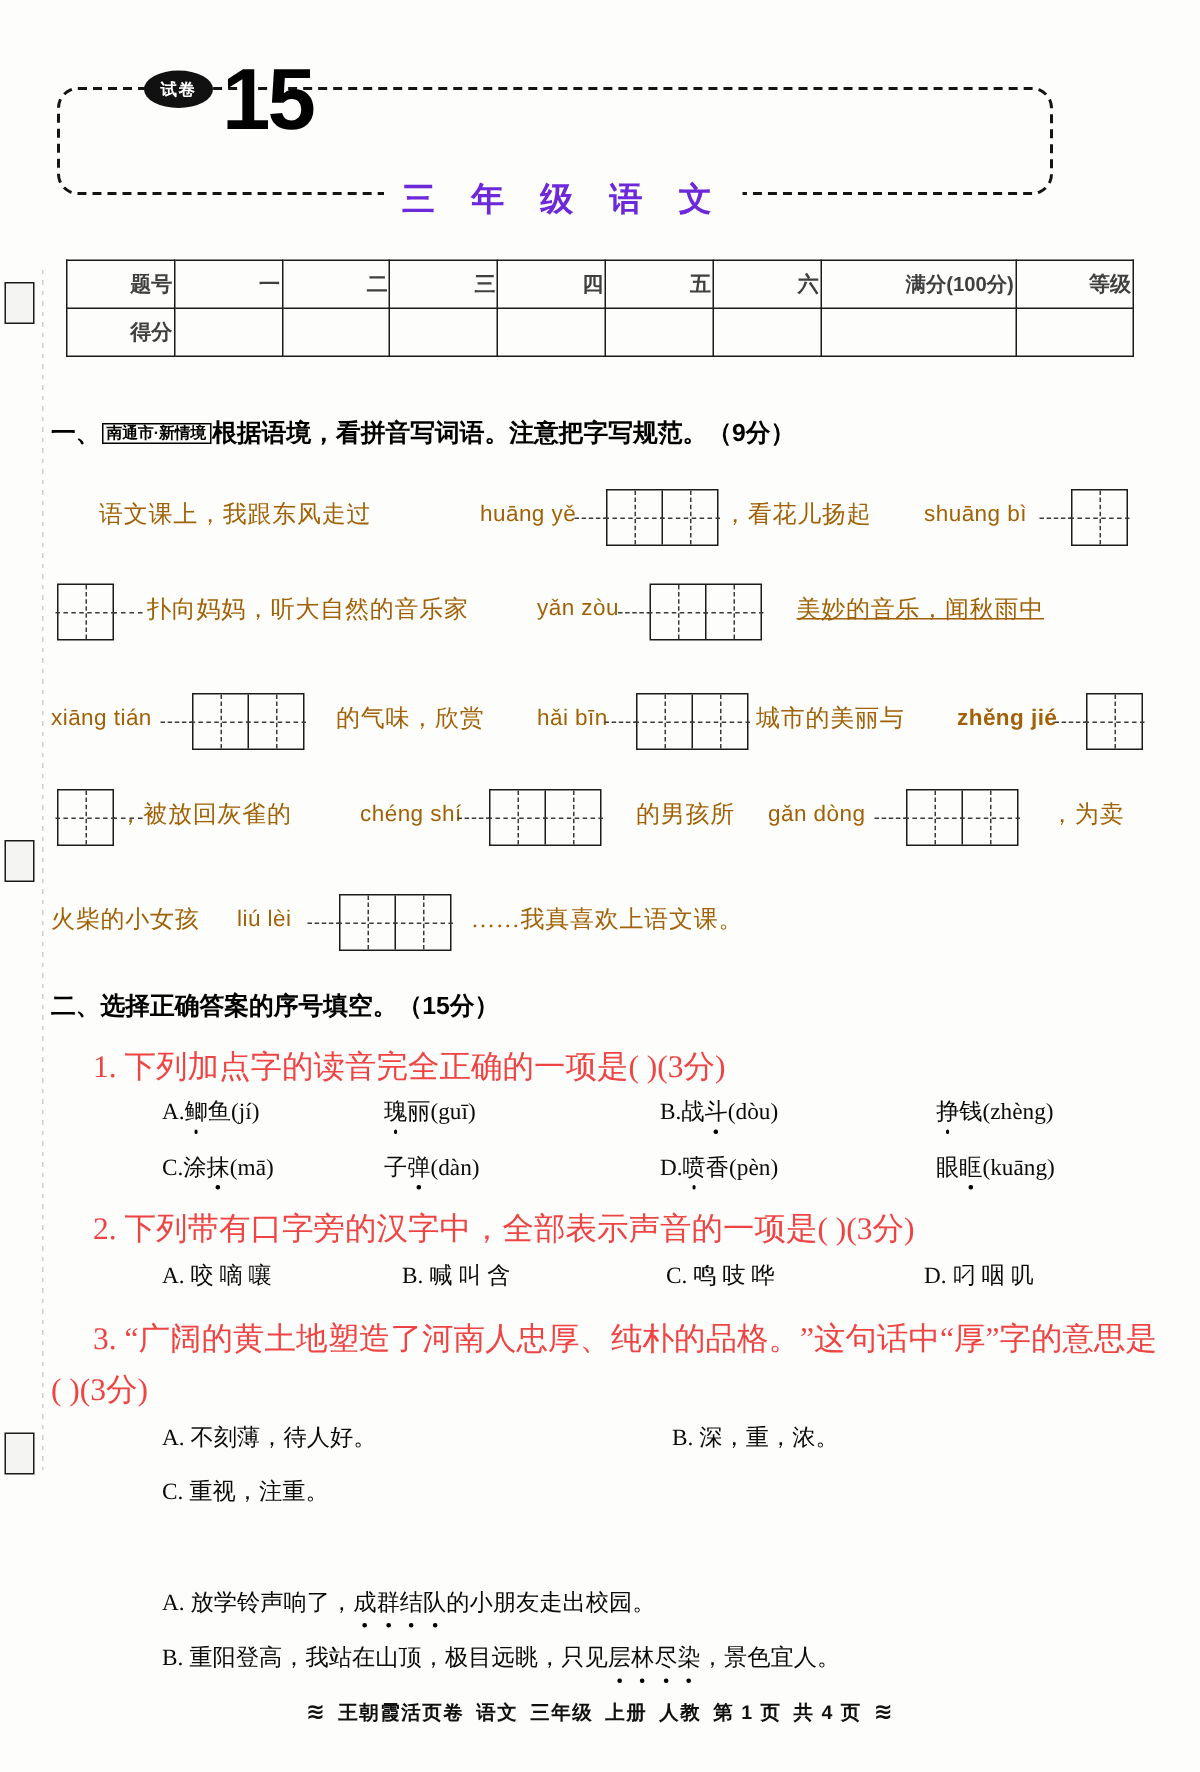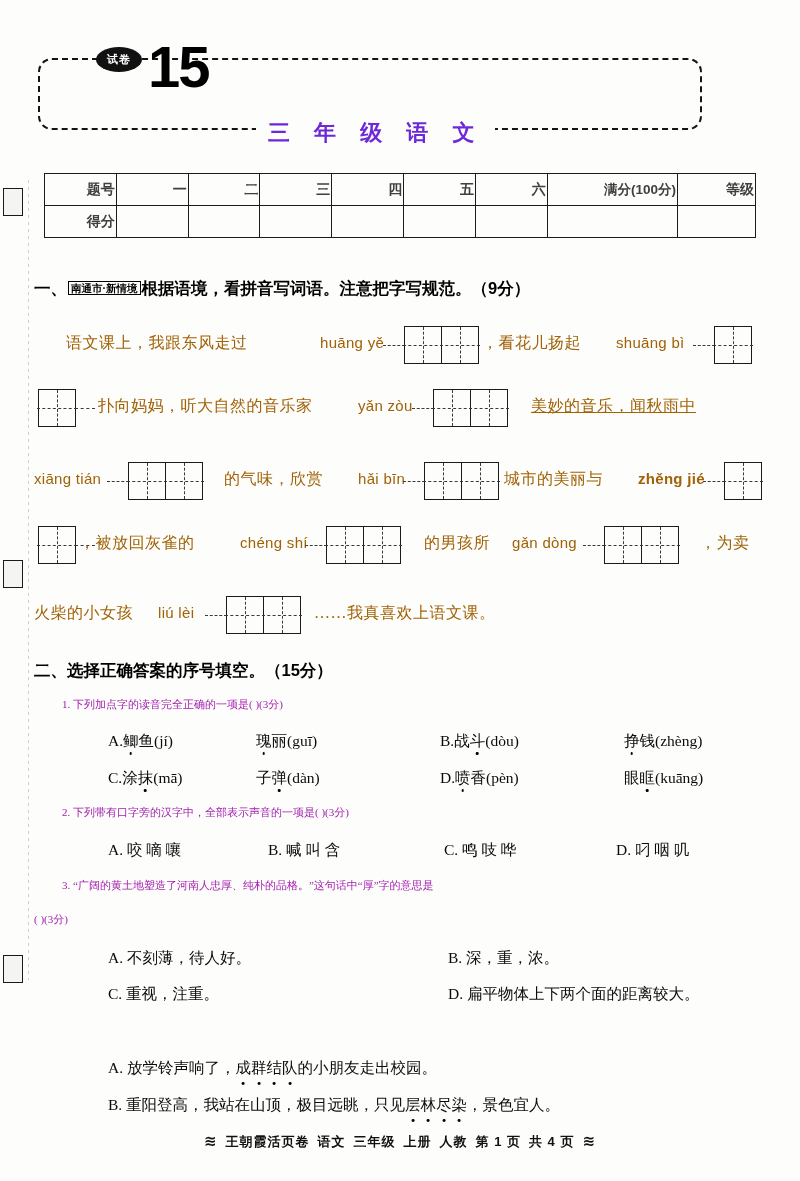--- a/index.html
+++ b/index.html
@@ -124,21 +124,21 @@
   }
   .grid.trail::before{
     content:"";position:absolute;right:-20px;top:50%;width:20px;height:0;
     border-top:1px dashed #3a3a3a;
   }
 
   
   .q{
     position:absolute;
     font-family:"Liberation Serif","DejaVu Serif",serif;
-    font-size:11px;color:#a21caf;white-space:nowrap;
+    font-size:21px;color:#ef4444;white-space:nowrap;
   }
   .opt{
     position:absolute;
     font-family:"Liberation Serif","DejaVu Serif",serif;
     font-size:15.5px;color:#0b0b0b;white-space:nowrap;
   }
   .dotted{position:relative;}
   .dotted::after{
     content:"";position:absolute;left:50%;bottom:-6px;
     width:2.6px;height:2.6px;border-radius:50%;background:#000;
@@ -312,21 +312,20 @@
   <div class="opt" style="left:108px;top:840px;">A. 咬 嘀 嚷</div>
   <div class="opt" style="left:268px;top:840px;">B. 喊 叫 含</div>
   <div class="opt" style="left:444px;top:840px;">C. 鸣 吱 哗</div>
   <div class="opt" style="left:616px;top:840px;">D. 叼 咽 叽</div>
 
   <div class="q" style="left:62px;top:878px;">3. “广阔的黄土地塑造了河南人忠厚、纯朴的品格。”这句话中“厚”字的意思是</div>
   <div class="q" style="left:34px;top:912px;">(          )(3分)</div>
   <div class="opt" style="left:108px;top:948px;">A. 不刻薄，待人好。</div>
   <div class="opt" style="left:448px;top:948px;">B. 深，重，浓。</div>
   <div class="opt" style="left:108px;top:984px;">C. 重视，注重。</div>
-  <div class="opt" style="left:448px;top:984px;">D. 扁平物体上下两个面的距离较大。</div>
 
   <div class="opt" style="left:108px;top:1058px;">
     <span>A. 放学铃声响了，</span><span class="dotrun"><span>成</span><span>群</span><span>结</span><span>队</span></span><span>的小朋友走出校园。</span>
   </div>
   <div class="opt" style="left:108px;top:1095px;">
     <span>B. 重阳登高，我站在山顶，极目远眺，只见</span><span class="dotrun"><span>层</span><span>林</span><span>尽</span><span>染</span></span><span>，景色宜人。</span>
   </div>
 
   <div class="footer">
     <span class="wave">≋</span><span>王朝霞活页卷</span><span>语文</span><span>三年级</span><span>上册</span><span>人教</span><span>第 1 页</span><span>共 4 页</span><span class="wave">≋</span>

